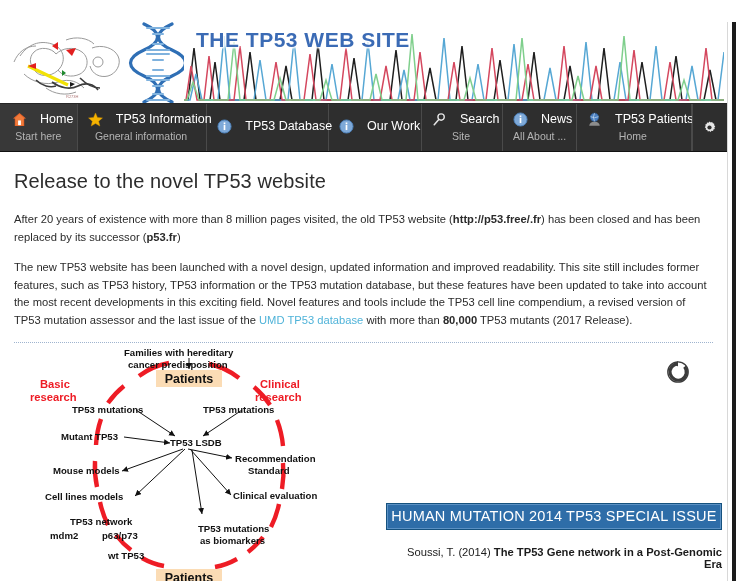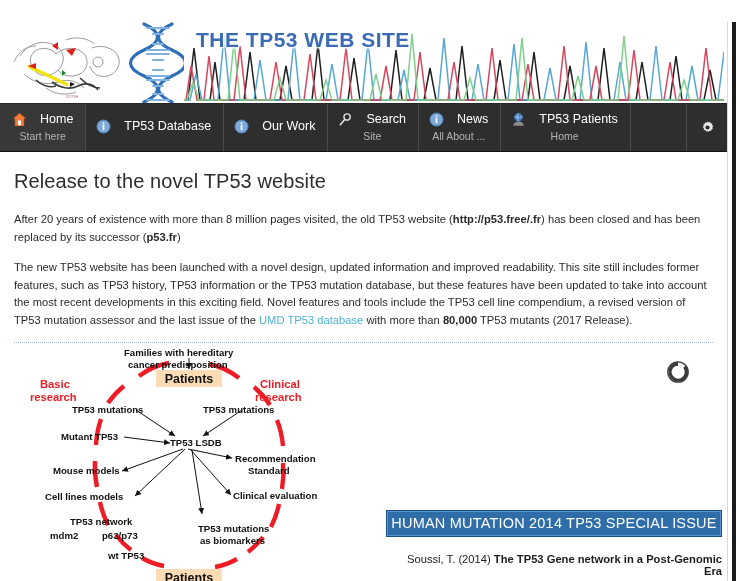--- a/index.html
+++ b/index.html
@@ -160,21 +160,21 @@
     top: 4px;
     width: 340px;
     height: 258px;
   }
   .diagram text { font-family: "Liberation Sans", sans-serif; }
 
   
   .special {
     position: absolute;
     left: 372px;
-    top: 167px;
+    top: 160px;
     width: 336px;
   }
   .special-banner {
     background: #2e6da8;
     border: 1px solid #16527f;
     color: #ffffff;
     font-size: 14.5px;
     letter-spacing: 0.2px;
     text-align: center;
     padding: 4px 0 5px 0;
@@ -280,20 +280,29 @@
           <svg class="nav-ico" viewBox="0 0 16 16">
             <path d="M8 1 L15 7 L13 7 L13 15 L3 15 L3 7 L1 7 Z" fill="#e8642a"></path>
             <path d="M8 2.5 L13.5 7.2 L12 7.2 L12 14 L4 14 L4 7.2 L2.5 7.2 Z" fill="#f07c3c"></path>
             <rect x="6.5" y="9" width="3" height="5" fill="#ffffff"></rect>
           </svg>
           <span>Home</span>
         </div>
         <div class="nav-row2">Start here</div>
       </div>
 
+      <div class="nav-item">
+        <div class="nav-row1">
+          <svg class="nav-ico" viewBox="0 0 16 16">
+            <path d="M8 1 L10.1 5.8 L15.4 6.3 L11.4 9.8 L12.6 15 L8 12.2 L3.4 15 L4.6 9.8 L0.6 6.3 L5.9 5.8 Z" fill="#f5b301" stroke="#d08f00" stroke-width="0.5"></path>
+          </svg>
+          <span>TP53 Information</span>
+        </div>
+        <div class="nav-row2">General information</div>
+      </div>
 
       <div class="nav-item">
         <div class="nav-row1">
           <svg class="nav-ico" viewBox="0 0 16 16">
             <circle cx="8" cy="8" r="7" fill="#7ea9d8" stroke="#4c7fb8" stroke-width="1"></circle>
             <rect x="7.1" y="6.4" width="1.8" height="5.4" fill="#ffffff"></rect>
             <rect x="7.1" y="3.7" width="1.8" height="1.9" fill="#ffffff"></rect>
           </svg>
           <span>TP53 Database</span>
         </div>

